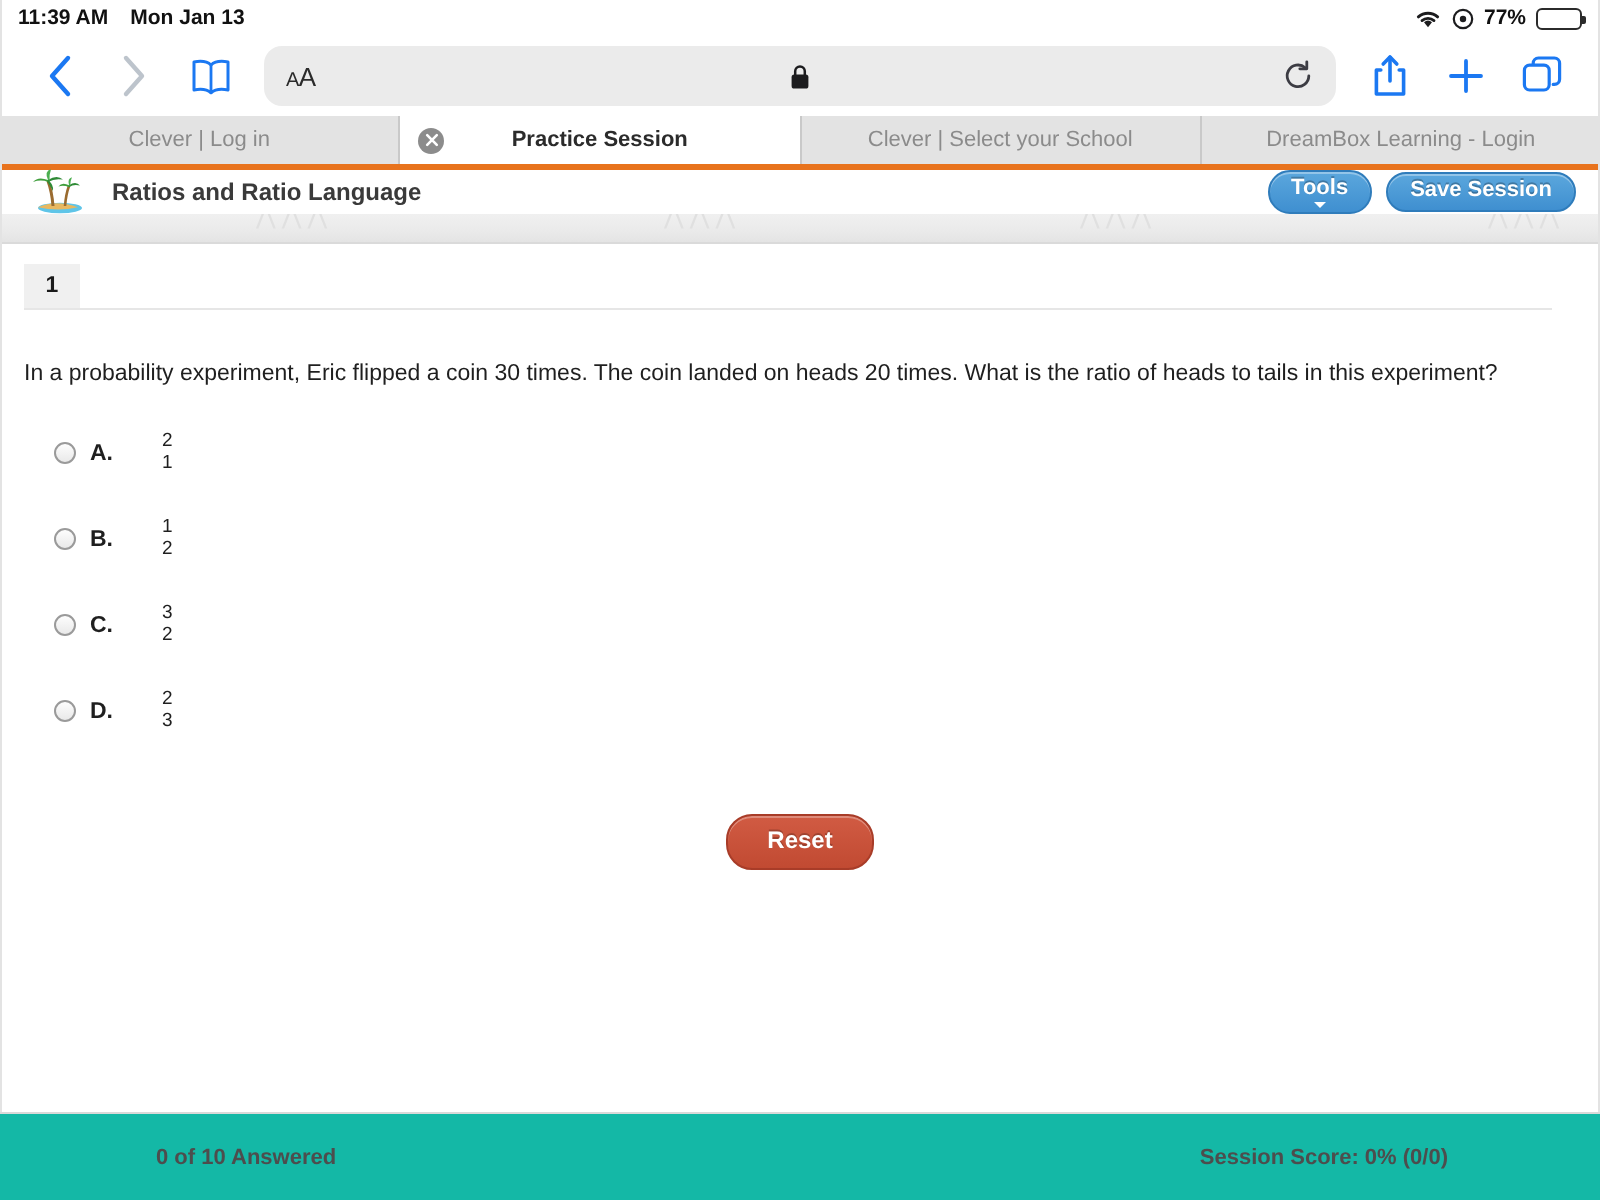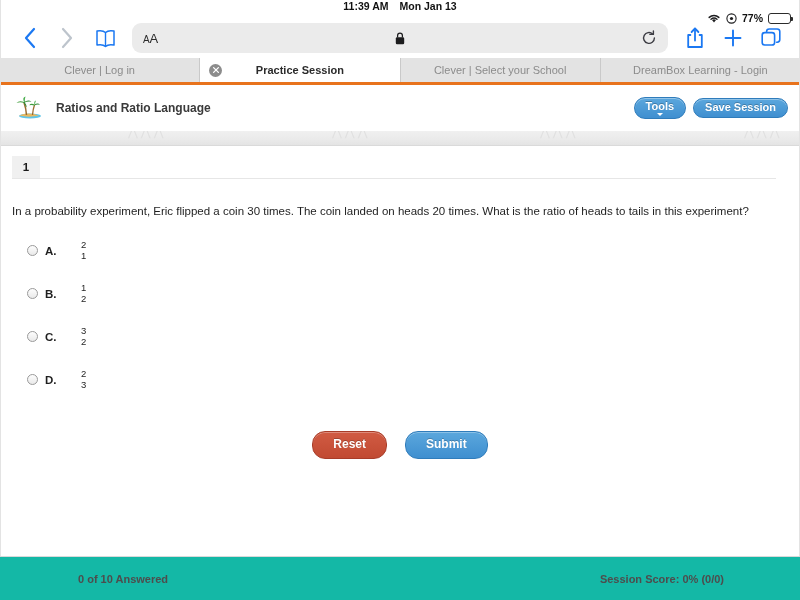--- a/index.html
+++ b/index.html
@@ -25,21 +25,20 @@
   .statusbar {
     height: 18px;
     background: #ffffff;
     display: flex;
     align-items: center;
     padding: 0 9px;
     font-size: 10.5px;
     font-weight: bold;
     color: #111;
     box-sizing: border-box;
-    flex-direction: column;
   }
   .status-left {
     display: flex;
     align-items: baseline;
     gap: 11px;
   }
   .status-right {
     margin-left: auto;
     display: flex;
     align-items: center;
@@ -183,21 +182,21 @@
     border-radius: 50%;
     background: #8c8c8c;
     display: flex;
     align-items: center;
     justify-content: center;
   }
   .tab-close svg { display: block; }
 
   
   .app-header {
-    height: 46px;
+    height: 22px;
     background: #ffffff;
     display: flex;
     align-items: center;
     padding: 0 12px;
     box-sizing: border-box;
     position: relative;
   }
   .logo {
     width: 34px;
     height: 26px;
@@ -583,21 +582,20 @@
         <span class="choice-letter">D.</span>
         <span class="frac">
           <span class="num">2</span>
           <span class="den">3</span>
         </span>
       </div>
     </div>
 
     <div class="action-row">
       <div class="btn-reset">Reset</div>
-      <div class="btn-submit">Submit</div>
     </div>
   </div>
 
   <div class="edge-line left"></div>
   <div class="edge-line right"></div>
 
   <div class="footer">
     <span class="footer-left">0 of 10 Answered</span>
     <span class="footer-right">Session Score: 0% (0/0)</span>
   </div>

